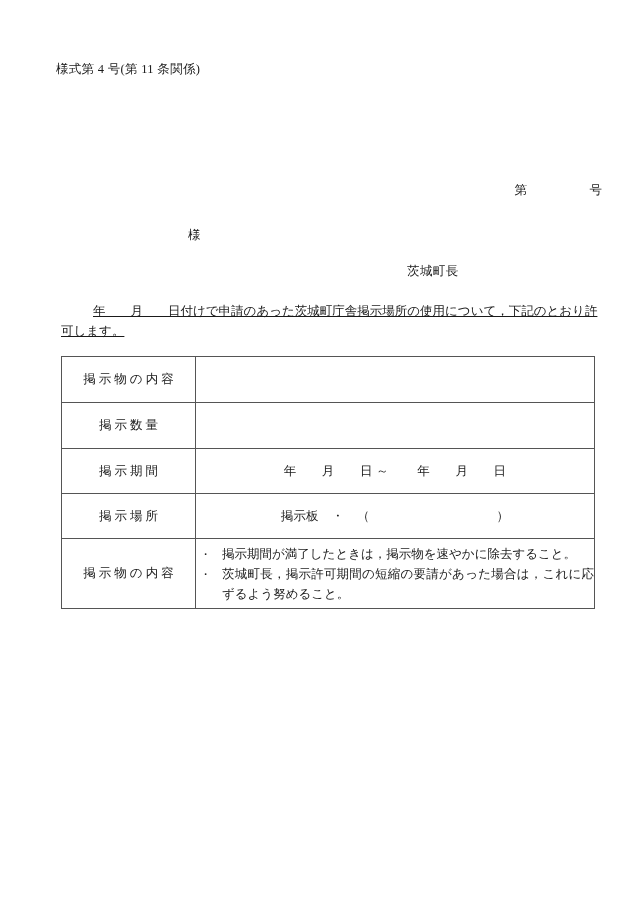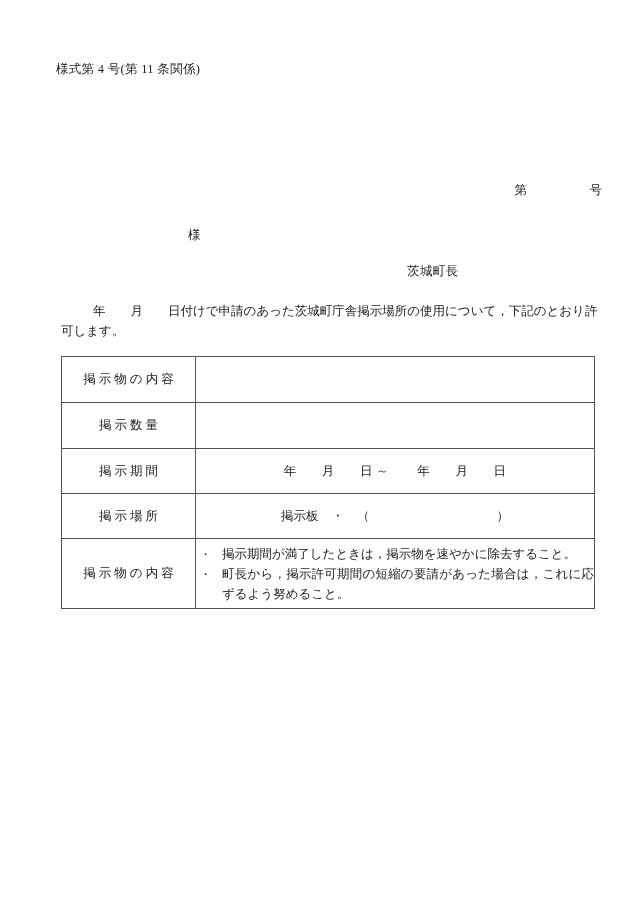--- a/index.html
+++ b/index.html
@@ -90,20 +90,21 @@
   .body-text {
     position: absolute;
     left: 45px;
     top: 301px;
     width: 545px;
     font-size: 12.5px;
     line-height: 20px;
     text-indent: 32px;
     white-space: pre-wrap;
     word-break: break-all;
+    text-decoration: underline;
   }
 
   
   .form-table {
     position: absolute;
     left: 45px;
     top: 356px;
     width: 534px;
     border-collapse: collapse;
     table-layout: fixed;
@@ -203,21 +204,21 @@
       <tr class="row-cond">
         <td class="lbl-cell">掲示物の内容</td>
         <td class="cond-cell">
           <ul class="cond-list">
             <li>
               <span class="bullet">・</span>
               <span>掲示期間が満了したときは，掲示物を速やかに除去すること。</span>
             </li>
             <li>
               <span class="bullet">・</span>
-              <span>町長から，掲示許可期間の短縮の要請があった場合は，これに応ずるよう努めること。</span>
+              <span>茨城町長，掲示許可期間の短縮の要請があった場合は，これに応ずるよう努めること。</span>
             </li>
           </ul>
         </td>
       </tr>
     </tbody>
   </table>
 
 </div>
 
 </body></html>

